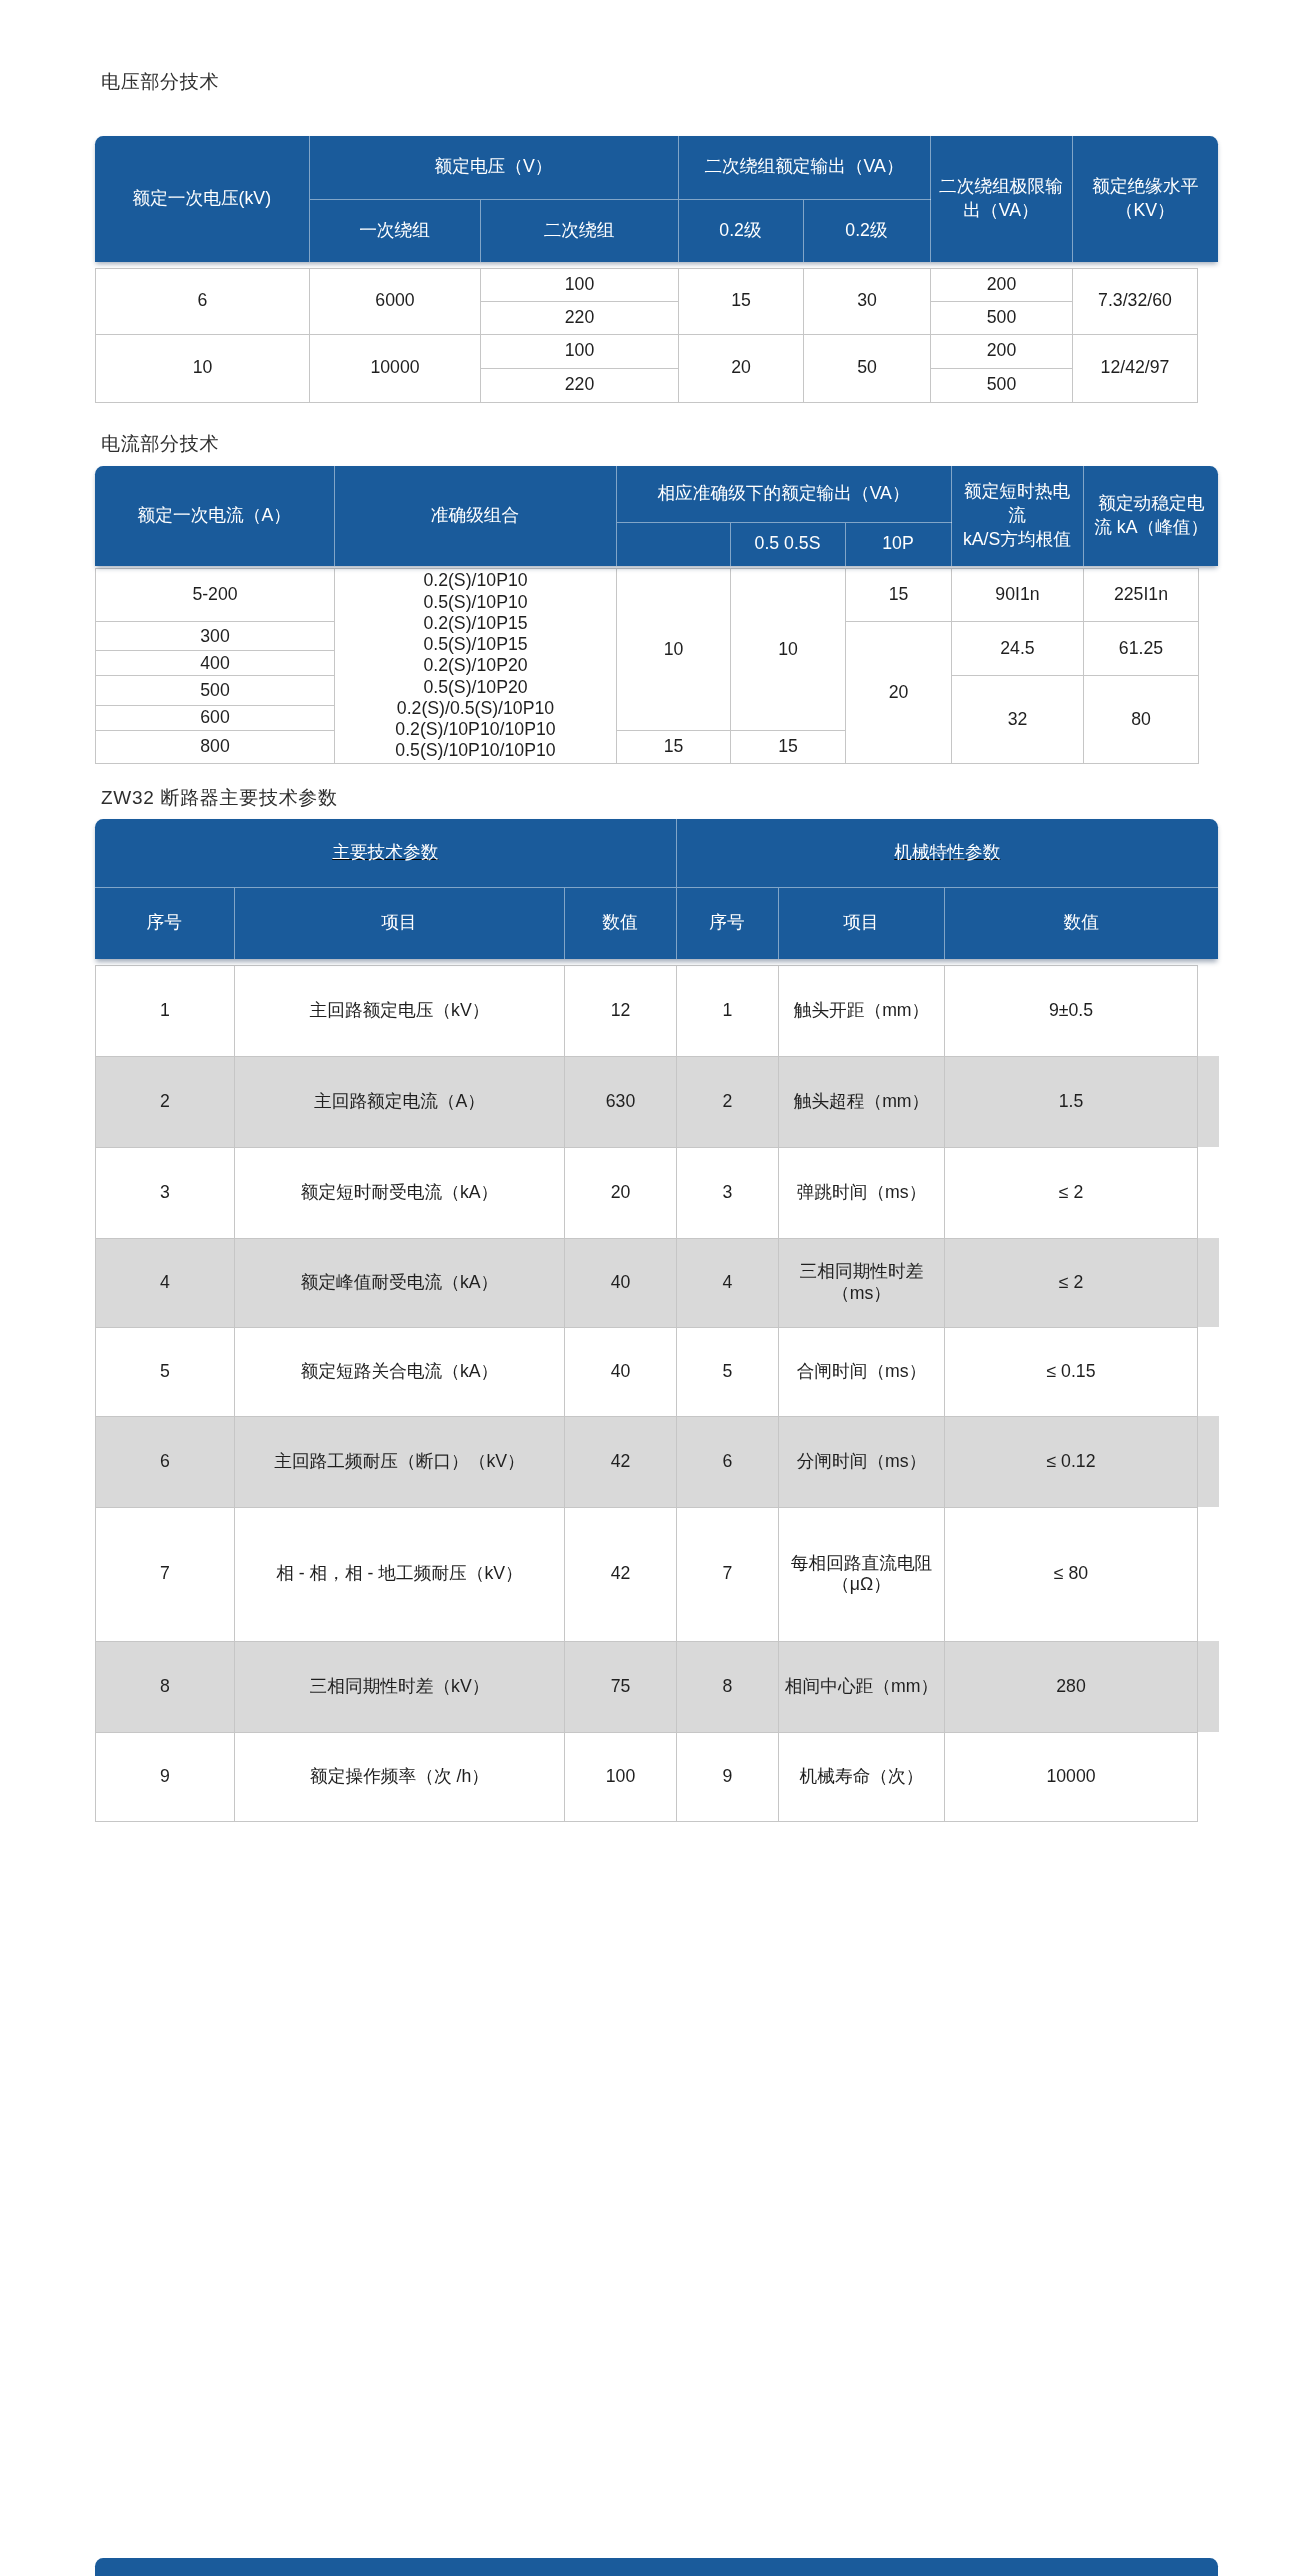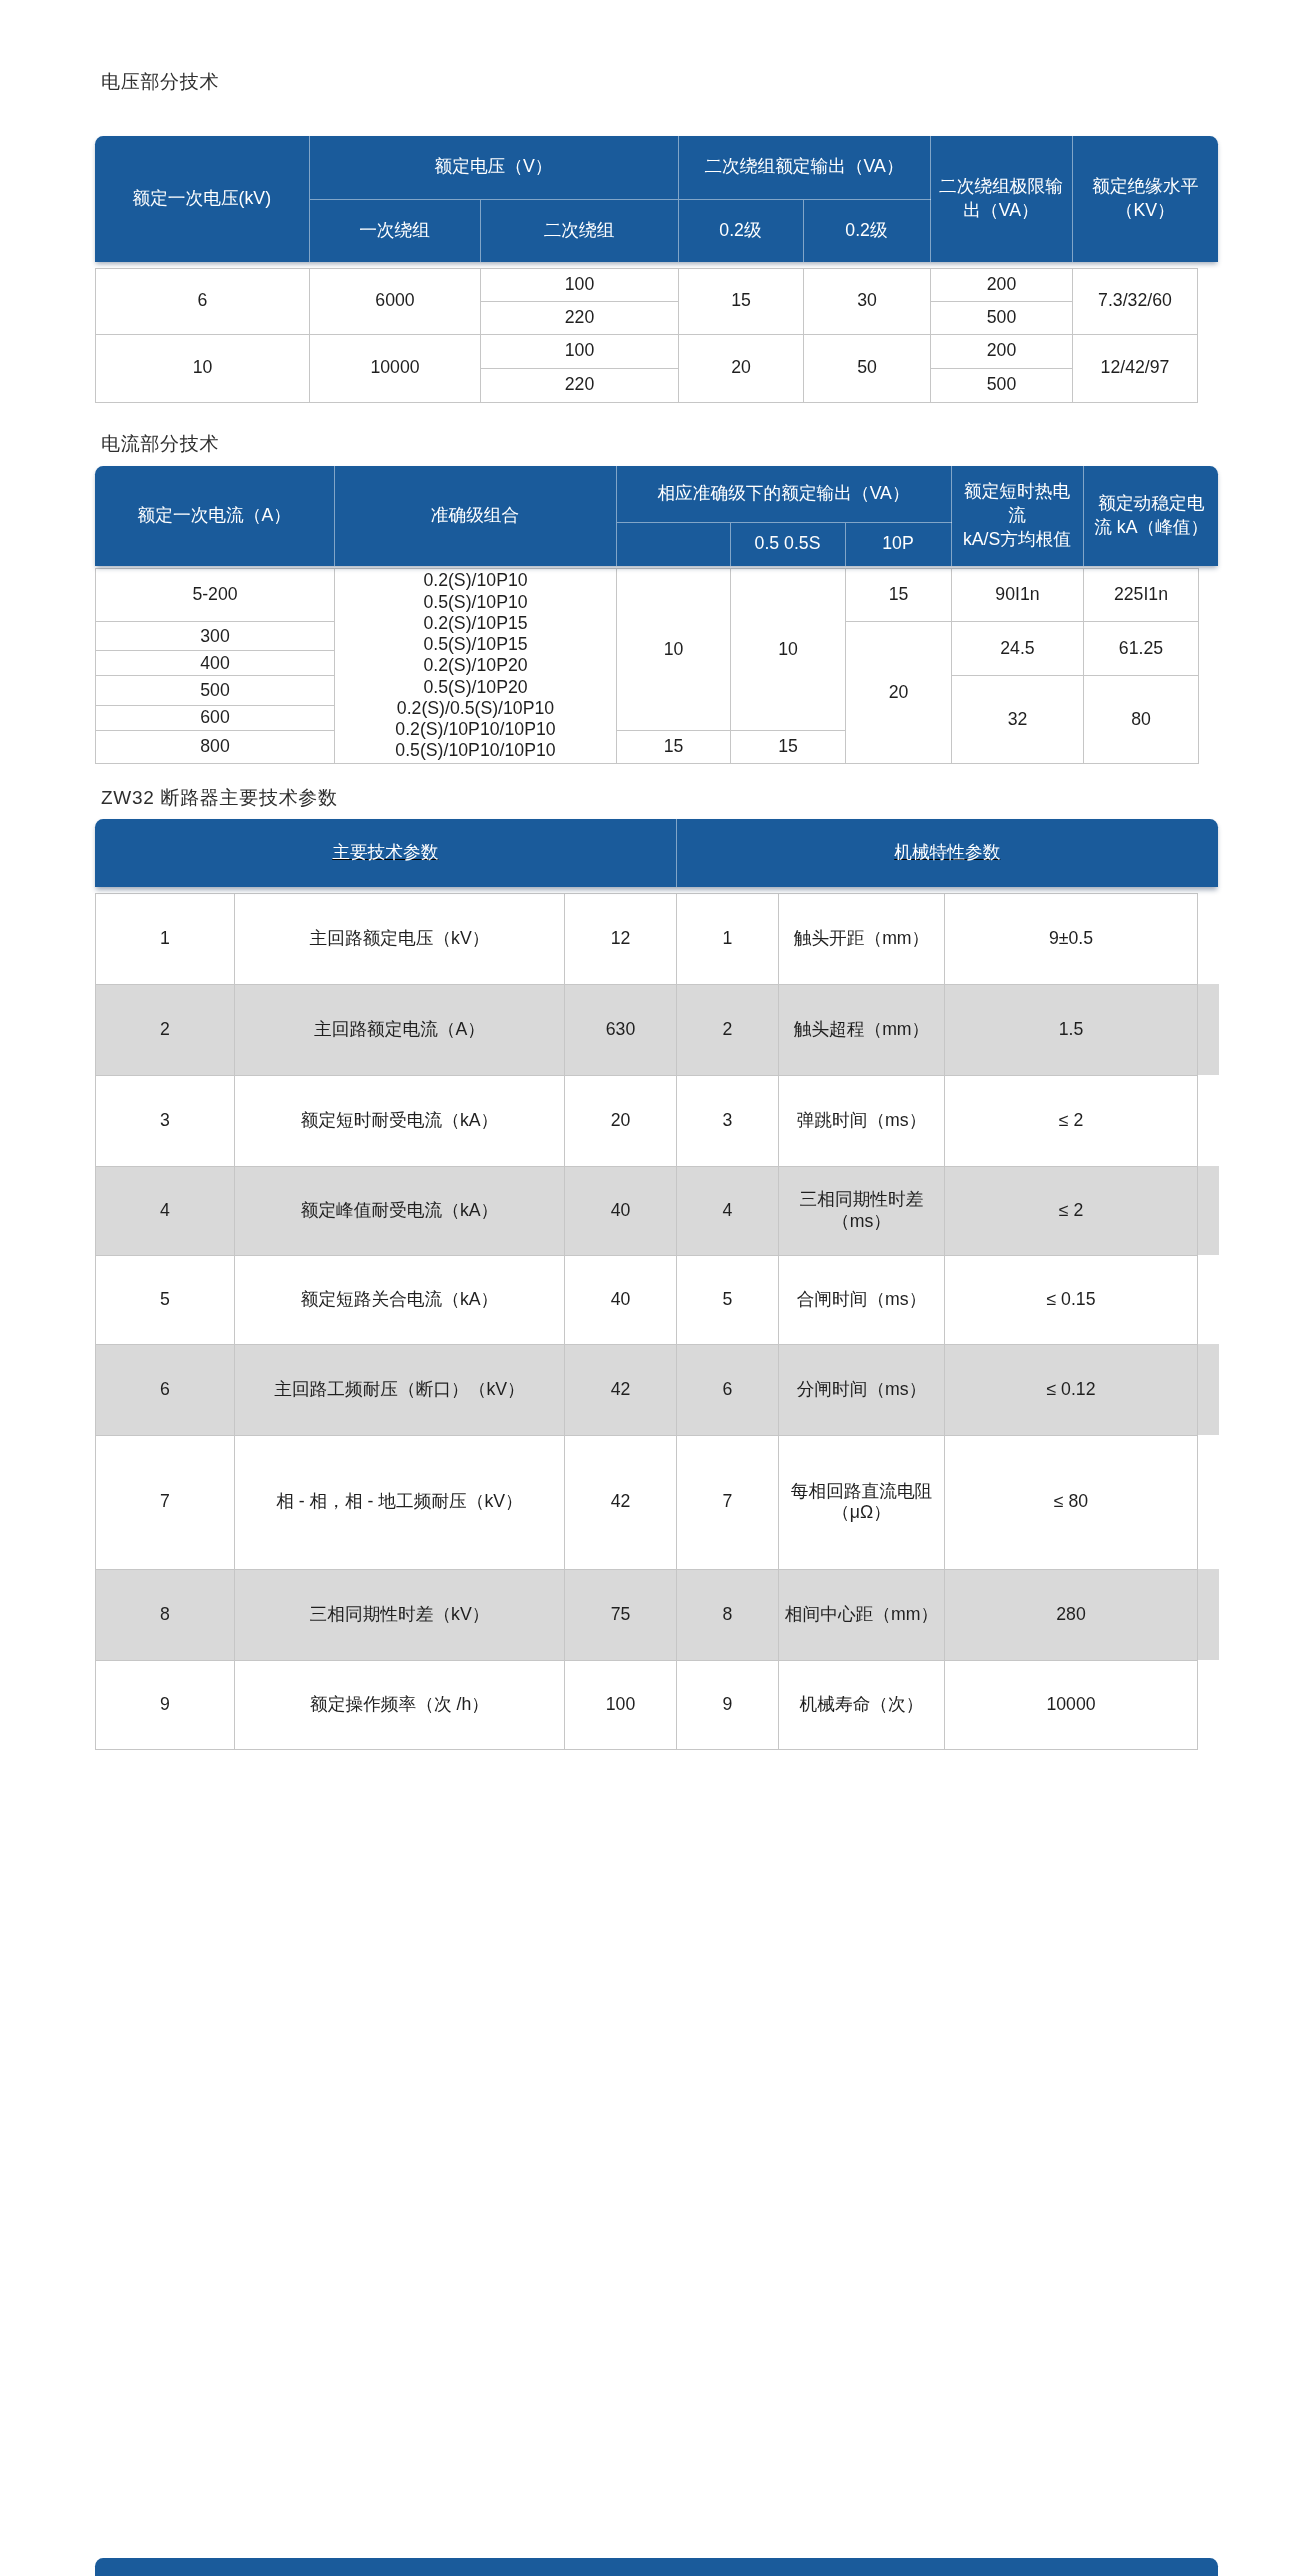--- a/index.html
+++ b/index.html
@@ -229,20 +229,28 @@
           <col style="width:102px">
           <col style="width:166px">
           <col style="width:253px">
           <col style="width:21px">
         </colgroup>
       <tbody>
           <tr class="hr1-t3">
         <th colspan="3">主要技术参数</th>
         <th colspan="4" class="bl">机械特性参数</th>
       </tr>
+      <tr class="hr2-t3">
+        <th class="bt">序号</th>
+        <th class="bl bt">项目</th>
+        <th class="bl bt">数值</th>
+        <th class="bl bt">序号</th>
+        <th class="bl bt">项目</th>
+        <th colspan="2" class="bl bt">数值</th>
+      </tr>
     </tbody>
       </table>
   </div>
   <table class="bd gap8">
     <colgroup>
         <col style="width:139px">
         <col style="width:330px">
         <col style="width:112px">
         <col style="width:102px">
         <col style="width:166px">

